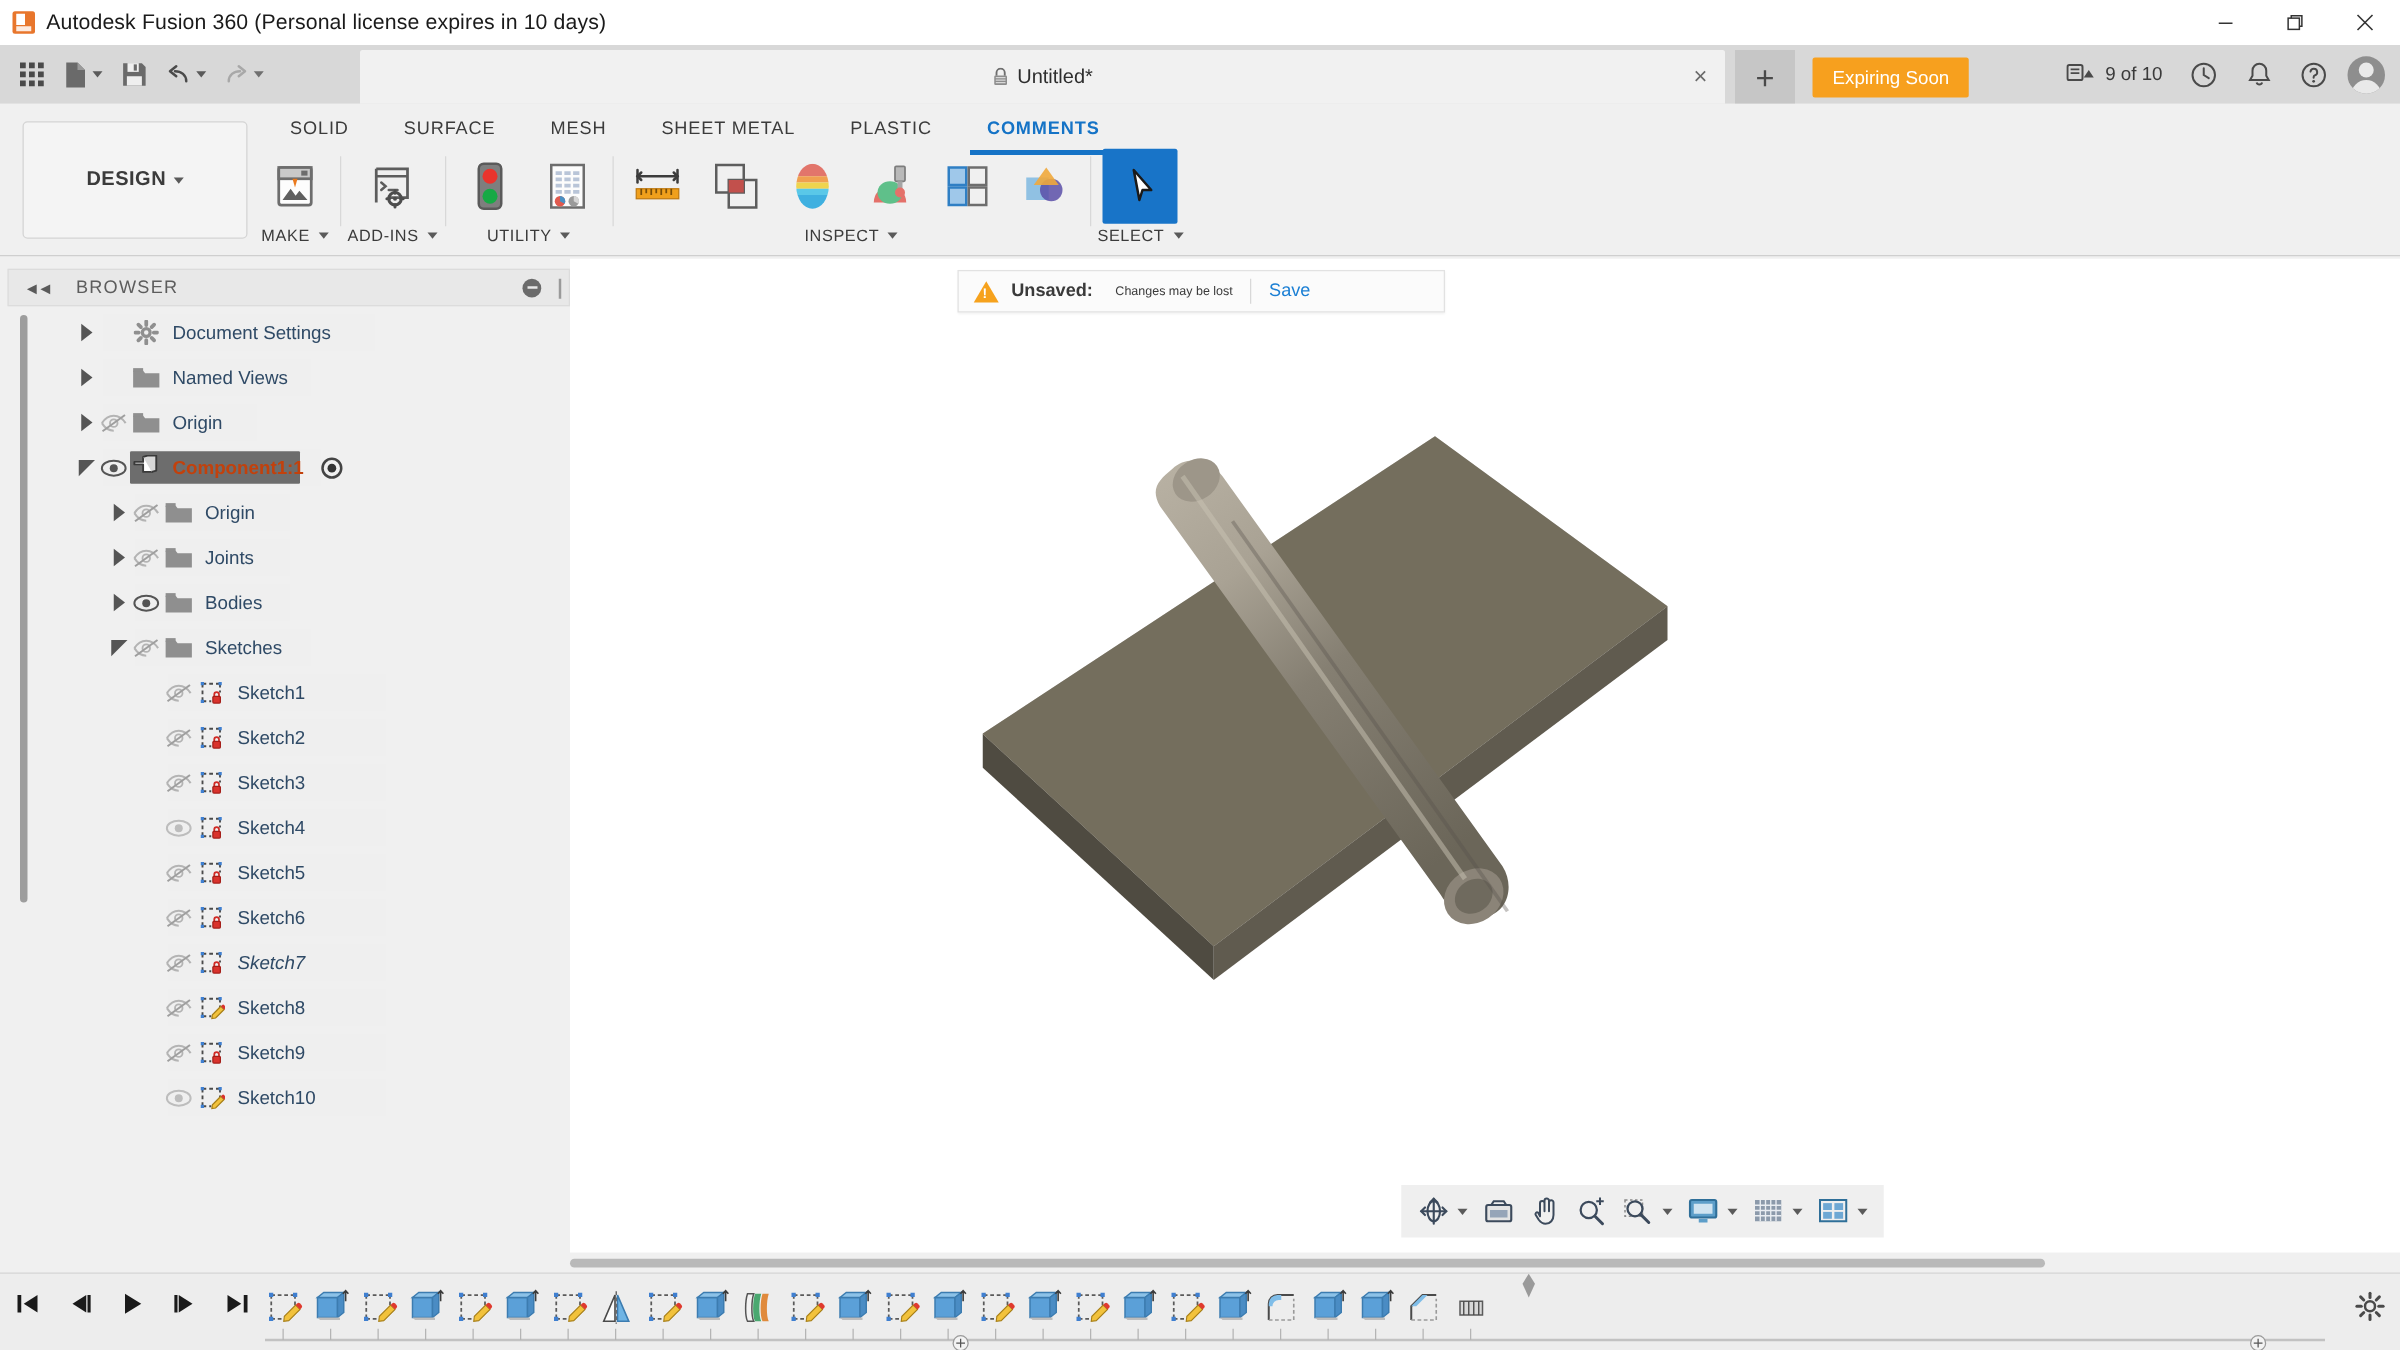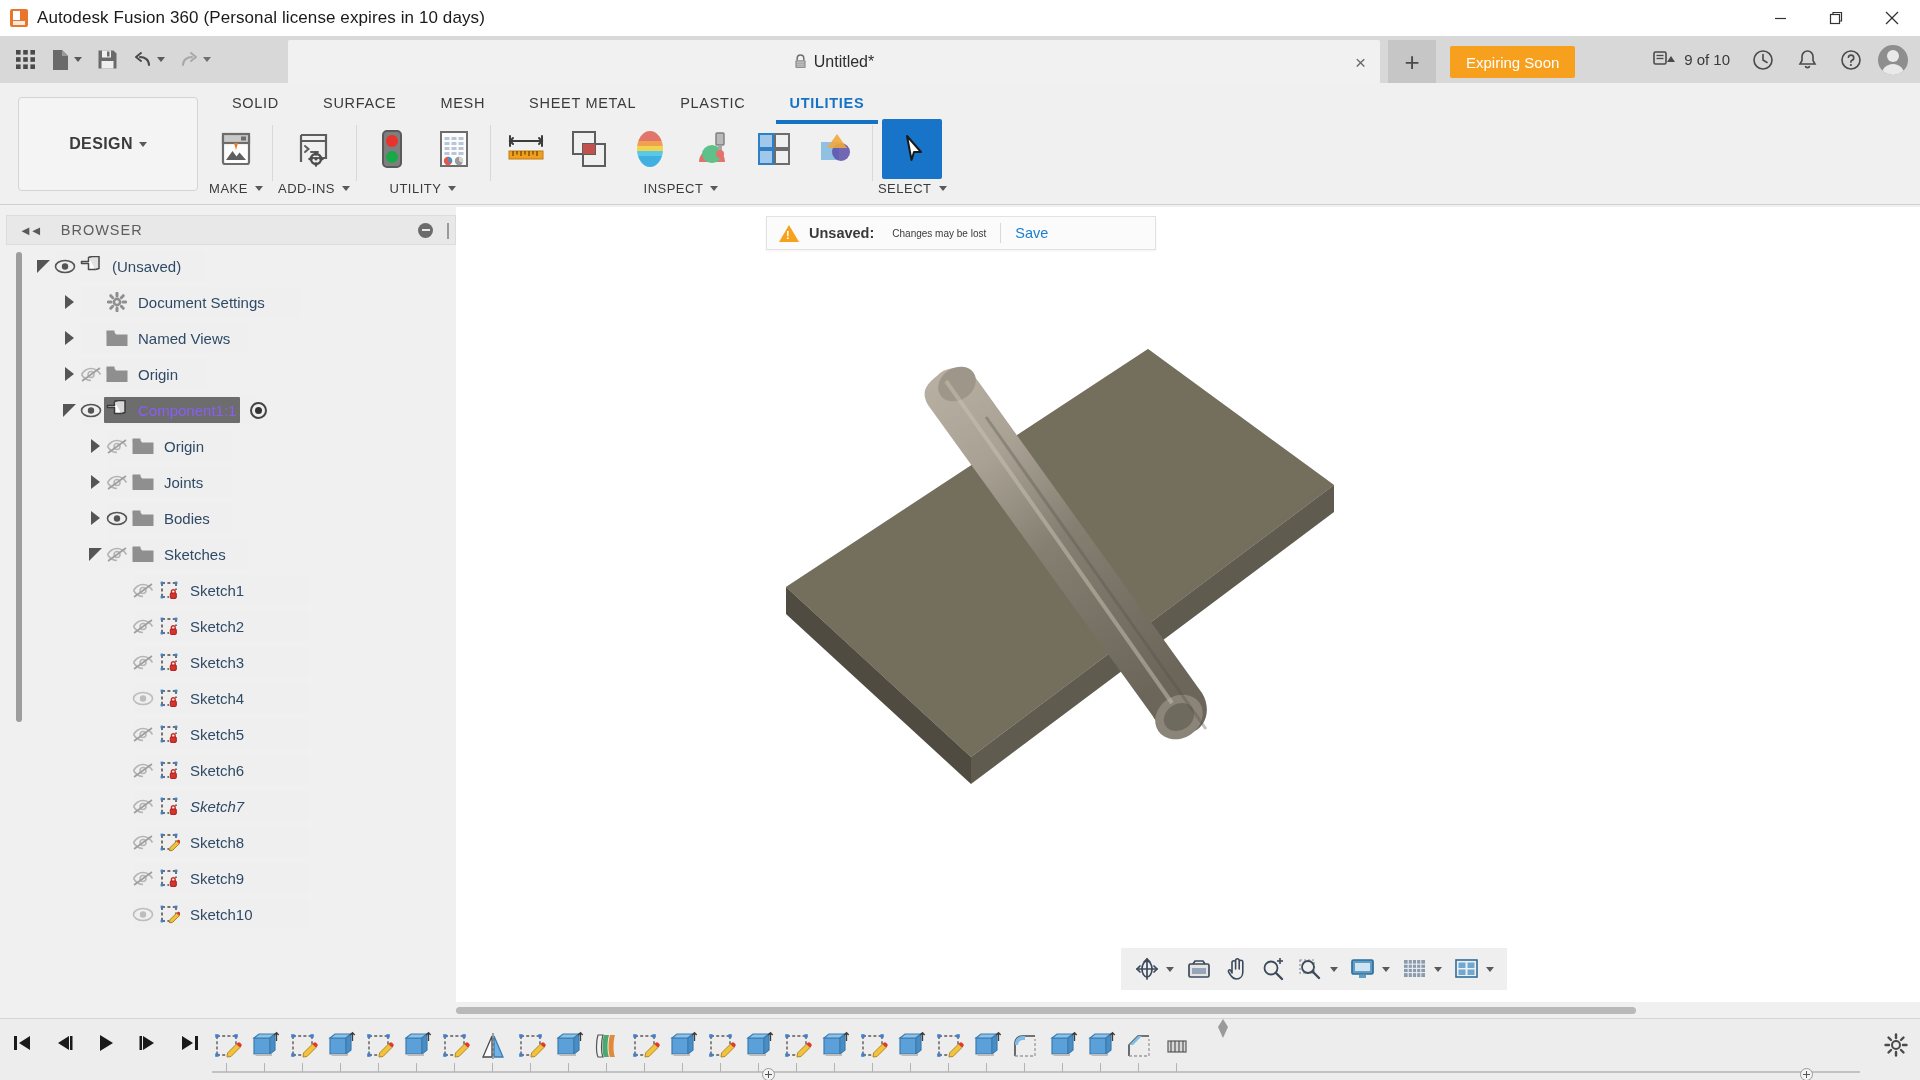--- a/index.html
+++ b/index.html
@@ -142,21 +142,21 @@
   .row .rowbg {
     position:absolute; top:3px; height:30px; background:#efefef;
   }
   .row.sel .rowbg { background:#efefef; }
   .twisty { width:18px; height:18px; display:flex; align-items:center; justify-content:center; position:relative; z-index:2;}
   .tri-right { width:0;height:0;border-top:7px solid transparent;border-bottom:7px solid transparent;border-left:9px solid transparent; position:relative;}
   .tri-right::after{content:"";position:absolute;left:-9px;top:-7px;width:0;height:0;border-top:7px solid transparent;border-bottom:7px solid transparent;border-left:9px solid #555;}
   .tri-down { width:0;height:0;border-left:13px solid #555; border-bottom:13px solid transparent; }
   .eye { width:26px; height:18px; position:relative; z-index:2; display:flex;align-items:center;justify-content:center;}
   .nm { font-size:15px; color:#2f4a66; position:relative; z-index:2; white-space:nowrap; }
-  .nm.hl { color:#8b5cf6; font-weight:normal; }
+  .nm.hl { color:#c2410c; font-weight:bold; }
   .hlbg { position:absolute; height:26px; background:#6d6d6d; border-radius:1px; z-index:1;}
   .radio-dot { width:17px;height:17px;border-radius:50%;border:2px solid #444; display:flex;align-items:center;justify-content:center; position:relative; z-index:2;}
   .radio-dot::after{content:"";width:7px;height:7px;border-radius:50%;background:#333;}
 
   .comments {
     position:absolute; left:6px; top:962px; width:450px; height:32px;
     background:#e8e8e8; display:flex; align-items:center; border:1px solid #dcdcdc;
   }
   .comments-title { margin-left:34px; font-size:14.5px; color:#5d5d5d; letter-spacing:1px; }
   .comments-plus { margin-left:auto; margin-right:22px; width:15px;height:15px;border-radius:50%;background:#6b6b6b; position:relative;}
@@ -339,21 +339,21 @@
       <span class="design-label">DESIGN</span>
       <span class="caret" style="margin-left:6px;"></span>
     </div>
 
     <div class="tabs-row">
       <div class="rib-tab">SOLID</div>
       <div class="rib-tab">SURFACE</div>
       <div class="rib-tab">MESH</div>
       <div class="rib-tab">SHEET METAL</div>
       <div class="rib-tab">PLASTIC</div>
-      <div class="rib-tab active">UTILITIES</div>
+      <div class="rib-tab active">COMMENTS</div>
     </div>
 
     <div class="panels">
 
       <div class="panel">
         <div class="panel-tools">
           <div class="tool">
             <svg width="46" height="46" viewBox="0 0 46 46">
               <rect x="10" y="8" width="26" height="30" rx="2" fill="#fdfdfd" stroke="#6d6d6d" stroke-width="2.2"></rect>
               <rect x="10" y="8" width="26" height="9" fill="#c9c9c9" stroke="#6d6d6d" stroke-width="2.2"></rect>
@@ -529,40 +529,20 @@
   <div class="browser">
     <span class="browser-collapse">◄◄</span>
     <span class="browser-title">BROWSER</span>
     <span class="browser-minus"></span>
     <span class="browser-grip"></span>
   </div>
 
   <div class="tree">
     <div class="tree-scroll"></div>
     <div id="tree-rows">
-        <div class="row">
-          <div class="rowbg" style="left: 50px; width: 149.4px;"></div>
-          <div style="width: 28px;"></div>
-          <div class="twisty">
-            <span class="tri-down"></span>
-          </div>
-          <div class="eye">
-            <svg width="22" height="15" viewBox="0 0 22 15">
-              <ellipse cx="11" cy="7.5" rx="9.5" ry="6" fill="none" stroke="#555" stroke-width="1.6"></ellipse>
-              <circle cx="11" cy="7.5" r="3.2" fill="#555"></circle>
-            </svg>
-          </div>
-          <div style="width: 26px; display: flex; align-items: center; justify-content: center; position: relative; z-index: 2;">
-            <svg width="22" height="20" viewBox="0 0 22 20">
-              <path d="M1.5 5.5h7v-4h7v12h-7v-6h-7z" fill="#fdfdfd" stroke="#4a4a4a" stroke-width="1.5" stroke-linejoin="round"></path>
-              <path d="M8.5 1.5l3.5-1h7v12l-3.5 1" fill="#e2e2e2" stroke="#4a4a4a" stroke-width="1.5" stroke-linejoin="round"></path>
-            </svg>
-          </div>
-          <span class="nm" style="margin-left: 8px;">(Unsaved)</span>
-        </div>
         <div class="row">
           <div class="rowbg" style="left: 76px; width: 218.2px;"></div>
           <div style="width: 54px;"></div>
           <div class="twisty">
             <span class="tri-right"></span>
           </div>
           <div class="eye"></div>
           <div style="width: 26px; display: flex; align-items: center; justify-content: center; position: relative; z-index: 2;">
             <svg width="20" height="20" viewBox="0 0 20 20">
               <circle cx="10" cy="10" r="3.1" fill="none" stroke="#8f8f8f" stroke-width="2.6"></circle>

